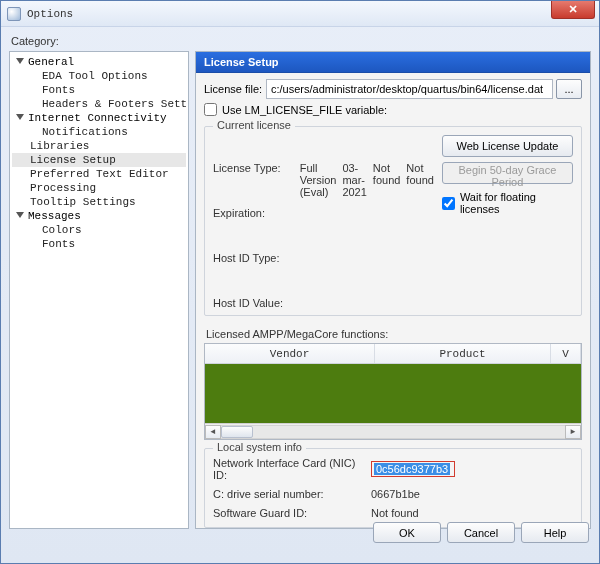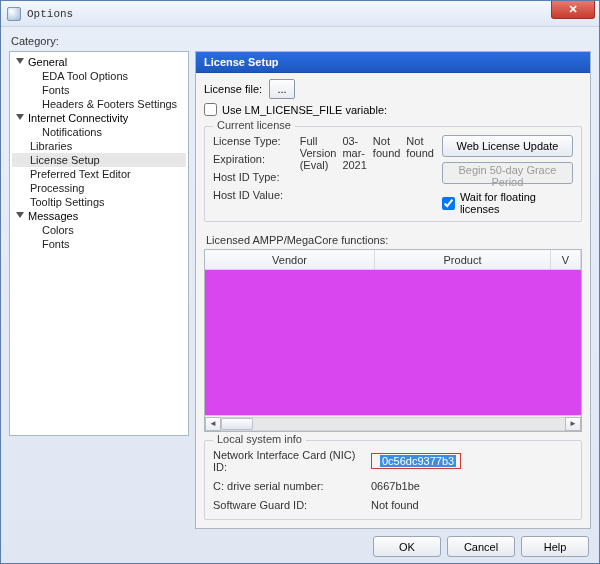--- a/index.html
+++ b/index.html
@@ -56,25 +56,26 @@
   .category-label {
     color: #333;
     margin: 4px 0 4px 2px;
   }
   .main-row {
     display: flex;
     gap: 6px;
   }
   .tree-pane {
     width: 180px;
-    height: 385px;
+    height: 478px;
     background: #fff;
     border: 1px solid #aab6c4;
     overflow: auto;
     padding: 3px 2px;
+    font-family: Liberation Mono, monospace;
   }
   .tree-item {
     padding: 1px 0 1px 18px;
     cursor: pointer;
     white-space: nowrap;
     color: #222;
   }
   .tree-group {
     padding: 1px 0 1px 4px;
     cursor: pointer;
@@ -152,21 +153,21 @@
     padding: 0 4px;
     color: #444;
   }
   .current-lic-inner {
     display: flex;
     gap: 8px;
   }
   .lic-labels { width: 90px; display:flex; flex-direction:column; gap:6px; }
   .lic-values { flex:1; display:flex; flex-direction:row; gap:6px; }
   .lic-buttons { width: 150px; display:flex; flex-direction:column; gap:5px; }
-  .lic-row-text { color:#333; }
+  .lic-row-text { color:#333;margin-top:27px; }
   .btn {
     height: 22px;
     border: 1px solid #9aa6b8;
     background: linear-gradient(#fdfdfd,#e6eaf0);
     border-radius: 3px;
     font-family: inherit;
     font-size: 11px;
     cursor: pointer;
   }
   .btn:disabled, .btn.disabled {
@@ -177,23 +178,24 @@
   .lic-table {
     flex: 1;
     min-height: 120px;
     margin-top: 4px;
     display:flex; flex-direction:column;
   }
   .lic-table-label { margin: 8px 0 3px 2px; color:#333; }
   .grid {
     flex:1;
     border: 1px solid #b0b8c4;
-    background:#d946ef;
+    background:#4d7c0f;
     display:flex; flex-direction:column;
     overflow:hidden;
+    font-family:Liberation Mono, monospace;
   }
   .grid-header {
     display:flex;
     border-bottom: 1px solid #cfd4dc;
     background: linear-gradient(#fbfcfd,#eef1f6);
     height:20px;
   }
   .grid-header .col {
     border-right: 1px solid #d8dde5;
     display:flex; align-items:center; justify-content:center;
@@ -232,31 +234,31 @@
     cursor:pointer;
   }
   .sysinfo .sirow {
     display:flex; align-items:center;
     margin-bottom: 7px;
   }
   .sysinfo .sirow .silabel { width: 158px; color:#333; }
   .sysinfo .sirow .sival { color:#333; }
   .nic-box {
     border: 1px solid #d13b2e;
-    padding: 1px 4px 1px 8px;
+    padding: 1px 4px 1px 2px;
     display:inline-block;
   }
   .nic-box span {
     background: #3a8ee6;
     color: #fff;
     padding: 0 2px;
   }
   .footer {
     position: absolute;
-    bottom: 6px; right: 10px;
+    bottom: 20px; right: 10px;
     display:flex; gap:6px;
   }
   .footer .btn { width: 68px; height: 21px; }
 </style>
 </head>
 <body>
 
 <div class="window">
   <div class="titlebar">
     <div class="app-icon"></div>
@@ -310,20 +312,21 @@
         </div>
         <div class="tree-item sub">Colors</div>
         <div class="tree-item sub">Fonts</div>
       </div>
 
       <div class="right-pane">
         <div class="section-header">License Setup</div>
         <div class="content">
           <div class="row license-file-row">
             <div class="label">License file:</div>
+            <input type="text" value="c:/users/administrator/desktop/quartus/bin64/license.dat" style="">
             <div class="dots-btn">
               <span>...</span>
             </div>
           </div>
 
           <div class="row checkbox-row">
             <input type="checkbox" style="">
             <span>Use LM_LICENSE_FILE variable:</span>
           </div>
 

